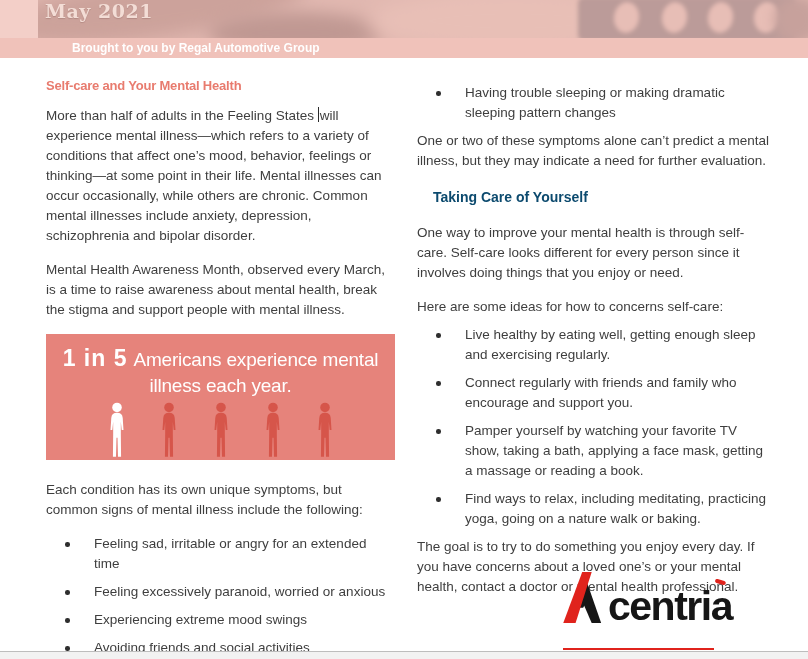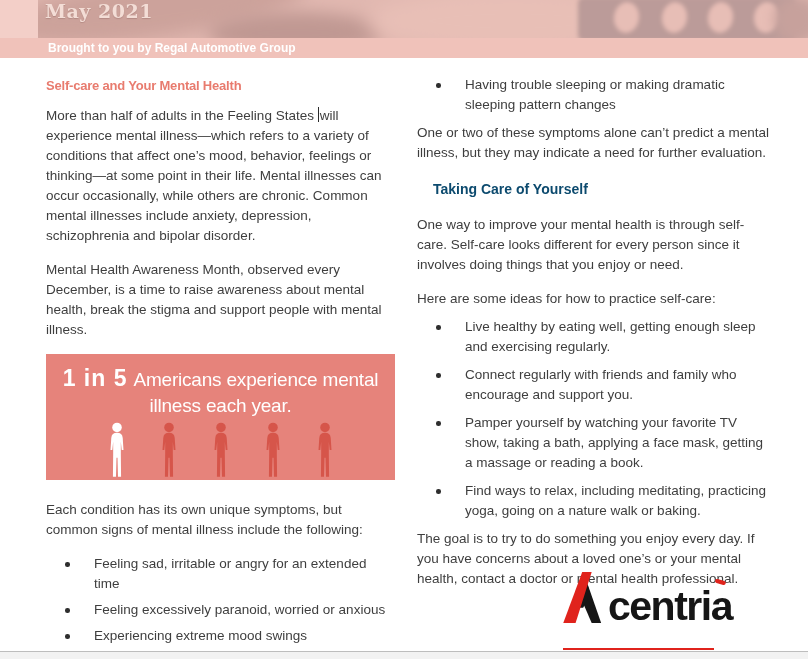--- a/index.html
+++ b/index.html
@@ -27,32 +27,32 @@
   .issue-date{
     position:absolute;left:45px;top:1px;z-index:3;
     font-family:"DejaVu Serif","Liberation Serif",serif;font-weight:bold;
     font-size:19px;letter-spacing:0.5px;color:#f3ddd6;
     text-shadow:0 1px 1px rgba(120,80,75,0.28);
   }
   .banner{
     position:absolute;left:0;top:38px;right:0;height:20px;background:#f0c2ba;z-index:2;
   }
   .banner span{
-    display:block;padding-left:48px;line-height:20px;
+    display:block;padding-left:72px;line-height:20px;
     color:#ffffff;font-weight:bold;font-size:12px;
   }
   
   .col{position:absolute;top:75px;}
   .col-left{left:46px;width:349px;}
   .col-right{left:417px;width:352px;}
   h1{margin:0 0 9px 0;font-size:13px;line-height:22px;color:#e87b6e;letter-spacing:-0.2px;}
   h2{margin:16px;font-size:14px;line-height:20px;color:#0c4a6e;}
   p{margin:0 0 14px 0;}
   ul{list-style:none;margin:0;padding:0;}
-  li{position:relative;padding-left:48px;margin:0 0 6px 0;}
+  li{position:relative;padding-left:48px;margin:8px 0 6px 0;}
   li::before{content:"";position:absolute;left:19px;top:8px;width:4.5px;height:4.5px;border-radius:50%;background:#2e2e2e;}
   .col-right li{margin-bottom:8px;}
   .caret{display:inline-block;width:1px;height:15px;background:#2b2b2b;vertical-align:-2px;margin:0 1px 0 0;}
   
   .infographic{
     width:349px;height:126px;background:#e6837b;margin:0 0 20px 0;
     box-sizing:border-box;padding-top:11px;
   }
   .stat-line{
     text-align:center;color:#ffffff;font-size:19px;line-height:26px;
@@ -109,21 +109,21 @@
 <div class="banner">
   <span>Brought to you by Regal Automotive Group</span>
 </div>
 
 <div class="col col-left">
   <h1>Self-care and Your Mental Health</h1>
 
   <p><span>More than half of adults in the Feeling States</span>
     <span class="caret"></span><span>will experience mental illness—which refers to a variety of conditions that affect one’s mood, behavior, feelings or thinking—at some point in their life. Mental illnesses can occur occasionally, while others are chronic. Common mental illnesses include anxiety, depression, schizophrenia and bipolar disorder.</span></p>
 
-  <p>Mental Health Awareness Month, observed every December, is a time to raise awareness about mental health, break the stigma and support people with mental illness.</p>
+  <p>Mental Health Awareness Month, observed every March, is a time to raise awareness about mental health, break the stigma and support people with mental illness.</p>
 
   <div class="infographic">
     <div class="stat-line">
       <span class="stat">1 in 5</span><span>Americans experience mental illness each year.</span>
     </div>
     <div class="figs">
       <svg class="fig hl">
           <use href="#person"></use>
         </svg>
       <svg class="fig">
@@ -155,21 +155,21 @@
 <div class="col col-right">
   <ul style="margin-bottom:2px;">
     <li>Having trouble sleeping or making dramatic sleeping pattern changes</li>
   </ul>
 
   <p>One or two of these symptoms alone can’t predict a mental illness, but they may indicate a need for further evaluation.</p>
 
   <h2>Taking Care of Yourself</h2>
   <p>One way to improve your mental health is through self-care. Self-care looks different for every person since it involves doing things that you enjoy or need.</p>
 
-  <p style="margin-bottom:8px;">Here are some ideas for how to practice self-care:</p>
+  <p style="margin-bottom:8px;">Here are some ideas for how to concerns self-care:</p>
 
   <ul style="margin-bottom:6px;">
     <li>Live healthy by eating well, getting enough sleep and exercising regularly.</li>
     <li>Connect regularly with friends and family who encourage and support you.</li>
     <li>Pamper yourself by watching your favorite TV show, taking a bath, applying a face mask, getting a massage or reading a book.</li>
     <li>Find ways to relax, including meditating, practicing yoga, going on a nature walk or baking.</li>
   </ul>
 
   <p>The goal is to try to do something you enjoy every day. If you have concerns about a loved one’s or your mental health, contact a doctor or mental health professional.</p>
 </div>

